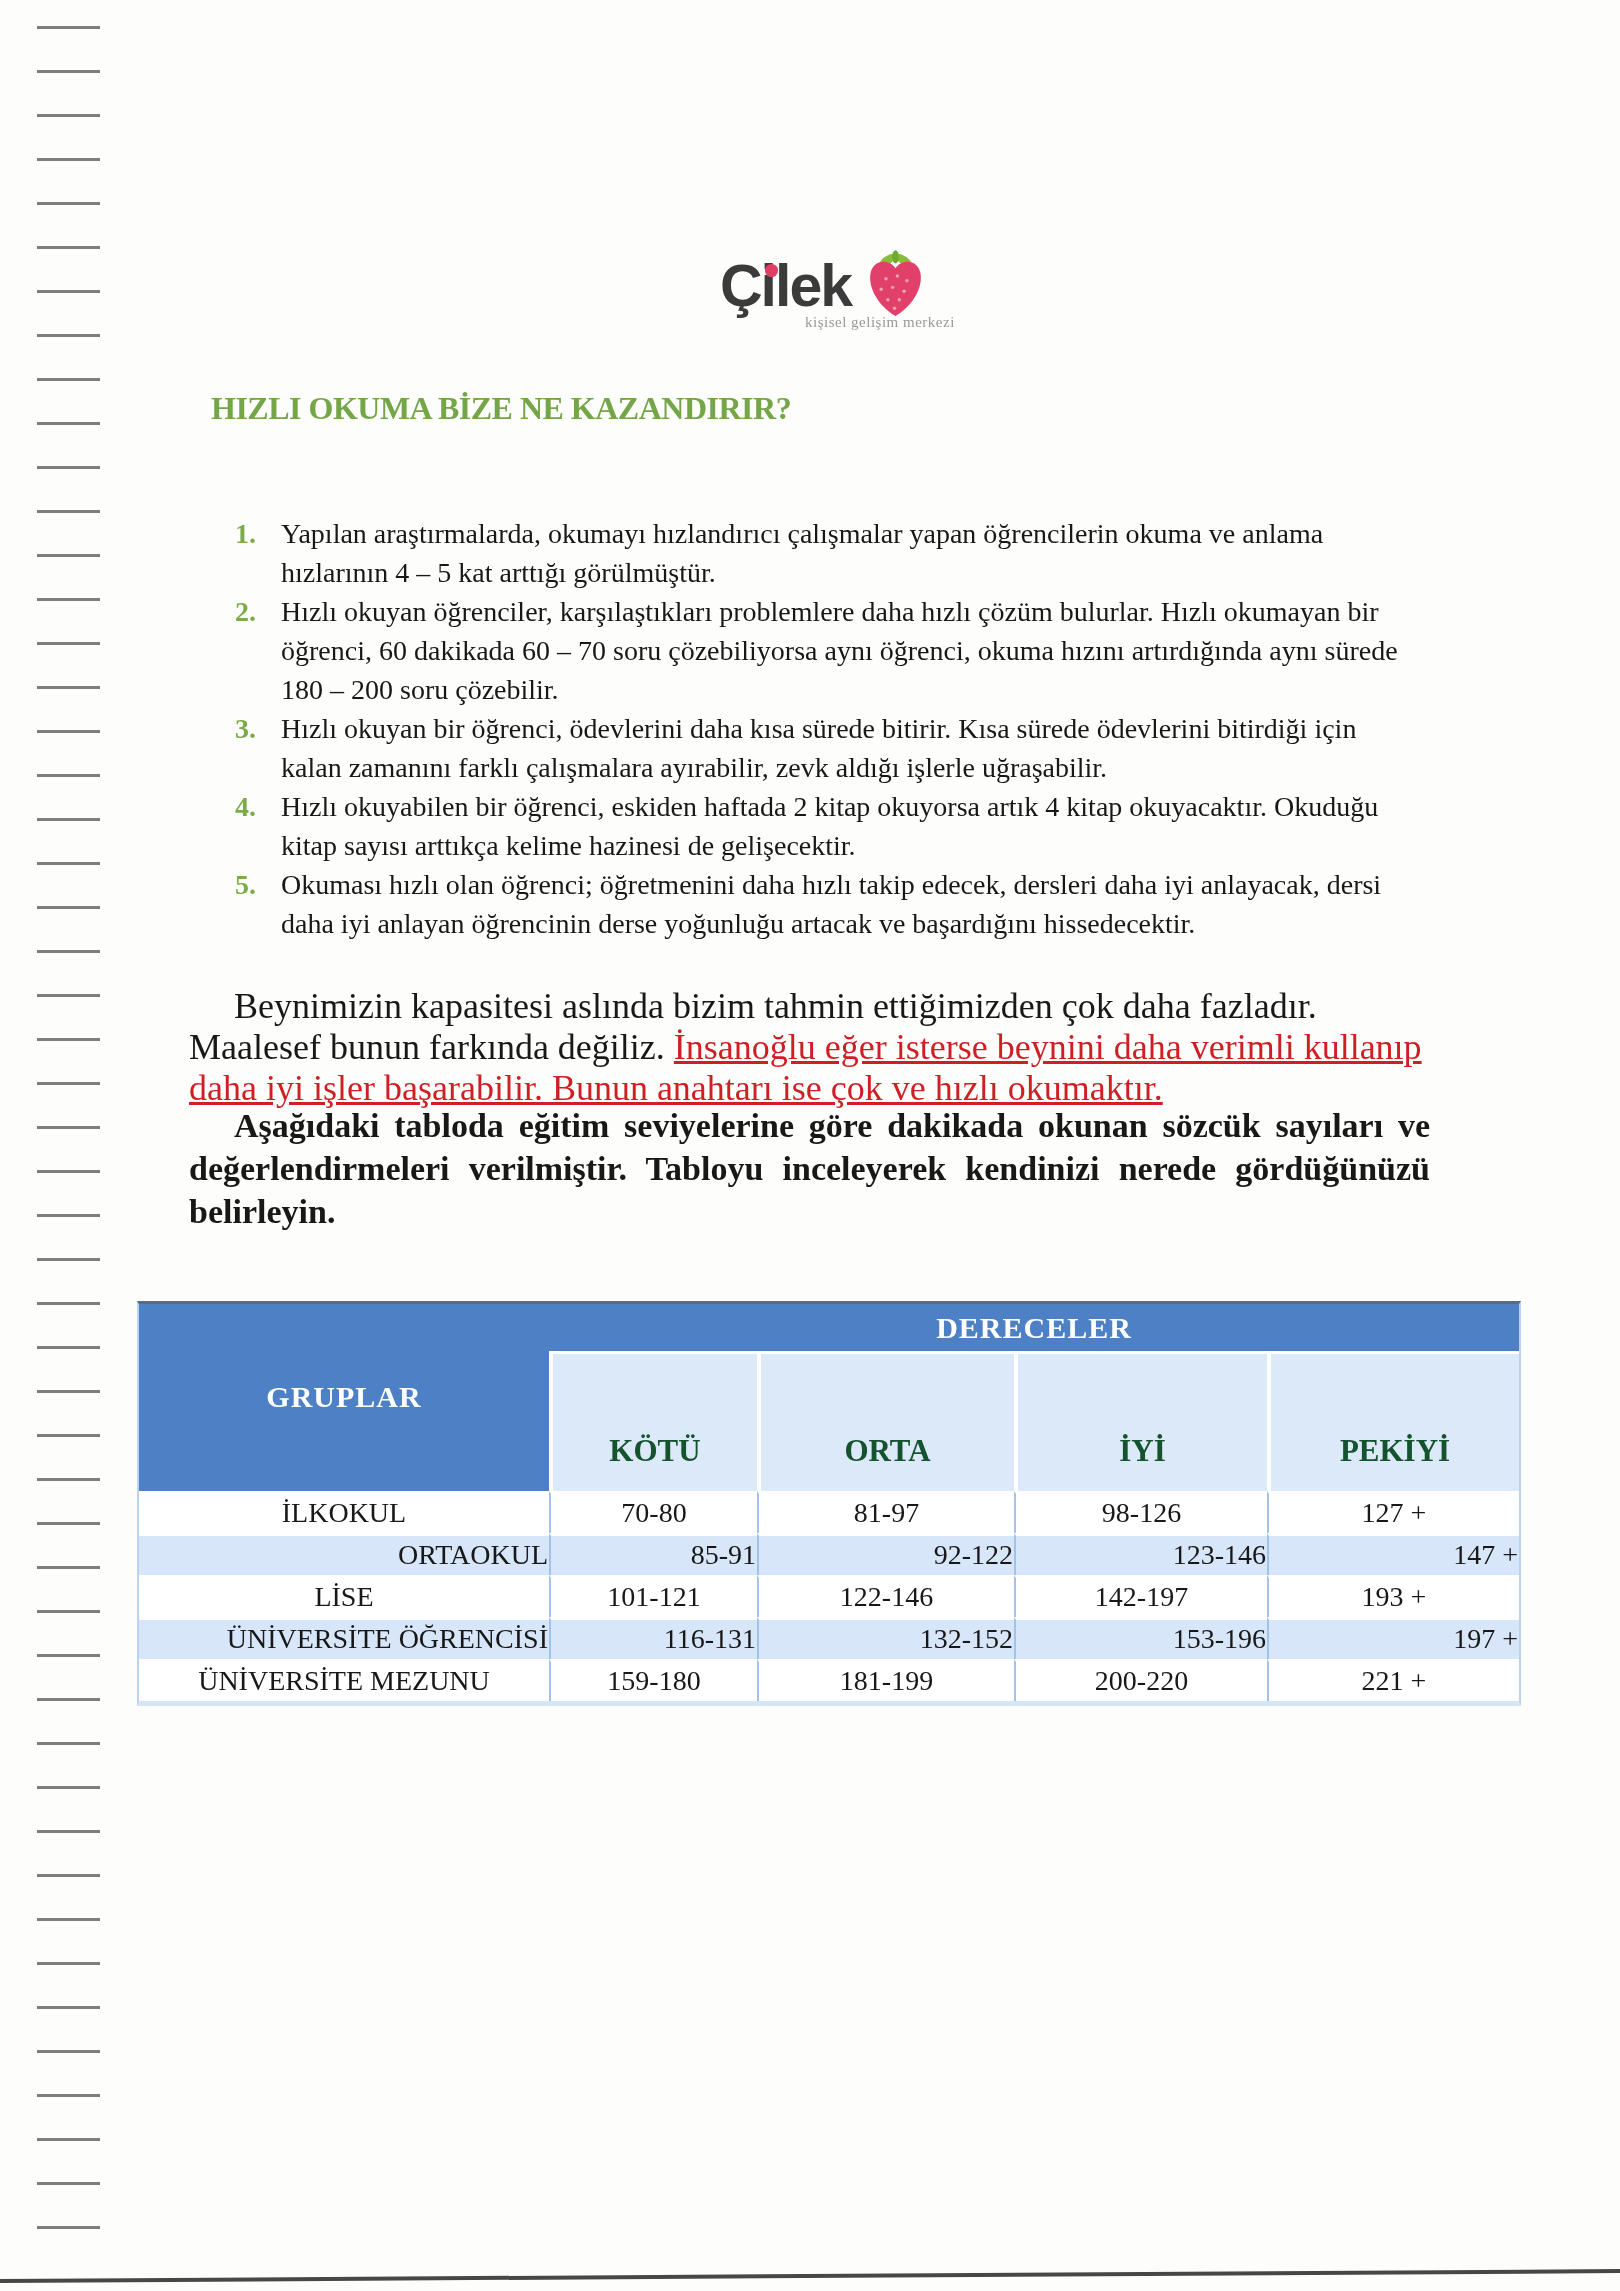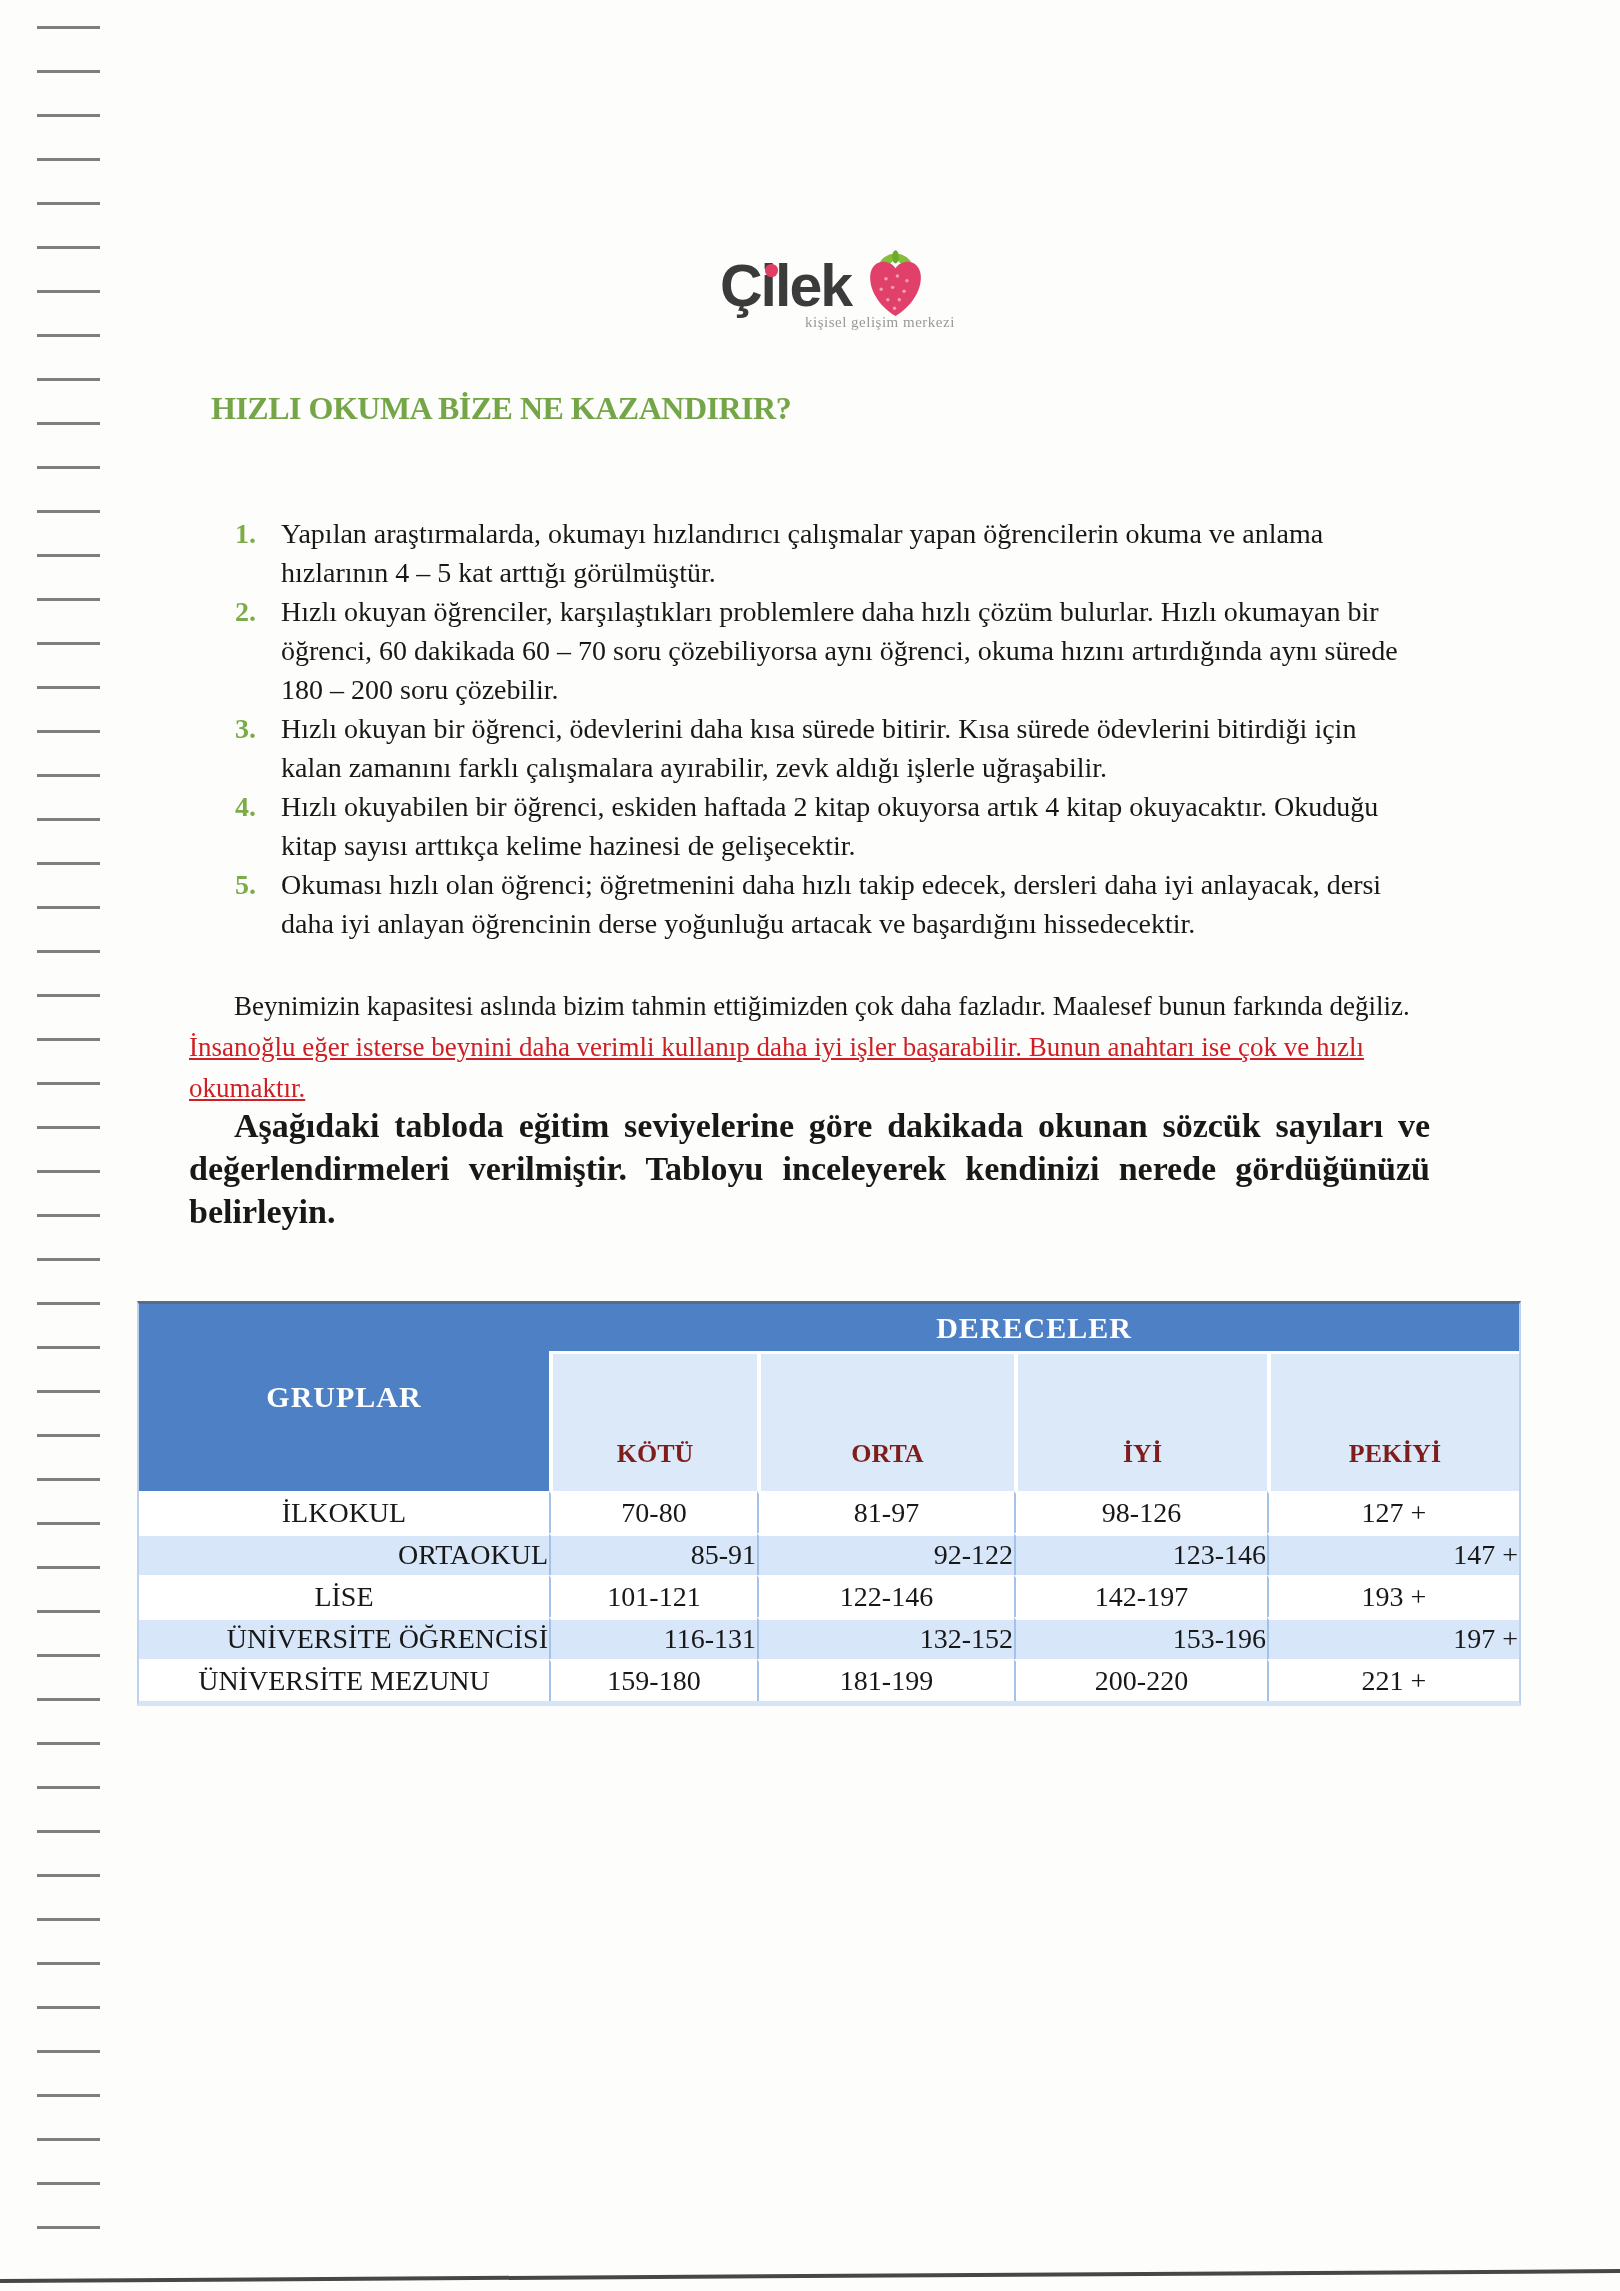--- a/index.html
+++ b/index.html
@@ -45,21 +45,21 @@
     font-size:32px;font-weight:bold;color:#74a647;letter-spacing:-0.5px;
     white-space:nowrap;
   }
   
   .list{position:absolute;left:235px;top:514px;width:1188px;}
   .list-item{position:relative;padding-left:46px;font-size:28px;line-height:39px;text-align:left;}
   .list-num{position:absolute;left:0;top:0;color:#7cac4a;font-weight:bold;}
   
   .para1{
     position:absolute;left:189px;top:986px;width:1238px;
-    font-size:27px;line-height:41px;text-indent:45px;
+    font-size:36px;line-height:41px;text-indent:45px;
   }
   .red-underline{color:#d01f24;text-decoration:underline;text-decoration-color:#d01f24;}
   
   .para2{
     position:absolute;left:189px;top:1104px;width:1241px;
     font-size:34px;line-height:43px;font-weight:bold;
     text-align:justify;text-indent:45px;word-spacing:2.9px;
   }
   
   .tbl-wrap{position:absolute;left:137px;top:1301px;width:1379px;}
@@ -69,21 +69,21 @@
     border-left:2.9px solid #bcd2ee;border-right:2.9px solid #bcd2ee;
     border-bottom:5.9px solid #d5e5f6;
     background:#ffffff;
   }
   table.speed td{text-align:center;overflow:hidden;}
   .th-blue{
     background:#4d80c4;color:#ffffff;font-weight:bold;font-size:30px;
     letter-spacing:1px;height:45px;vertical-align:middle;
   }
   .th-light{
-    background:#dce9f8;color:#7f1d1d;font-weight:bold;font-size:26px;
+    background:#dce9f8;color:#14532d;font-weight:bold;font-size:31px;
     height:114px;vertical-align:bottom;padding-bottom:21.6px;
     border-top:3.9px solid #fff;border-left:4.9px solid #fff;
   }
   .d td{height:37px;font-size:28px;border-top:3.9px solid #fff;background:#fff;}
   .d.alt td{background:#d7e6f8;text-align:right;}
   .d td.grp{font-weight:normal;}
   .d td.val{border-left:2px solid #a3c2e8;}
 </style>
 </head>
 <body>

